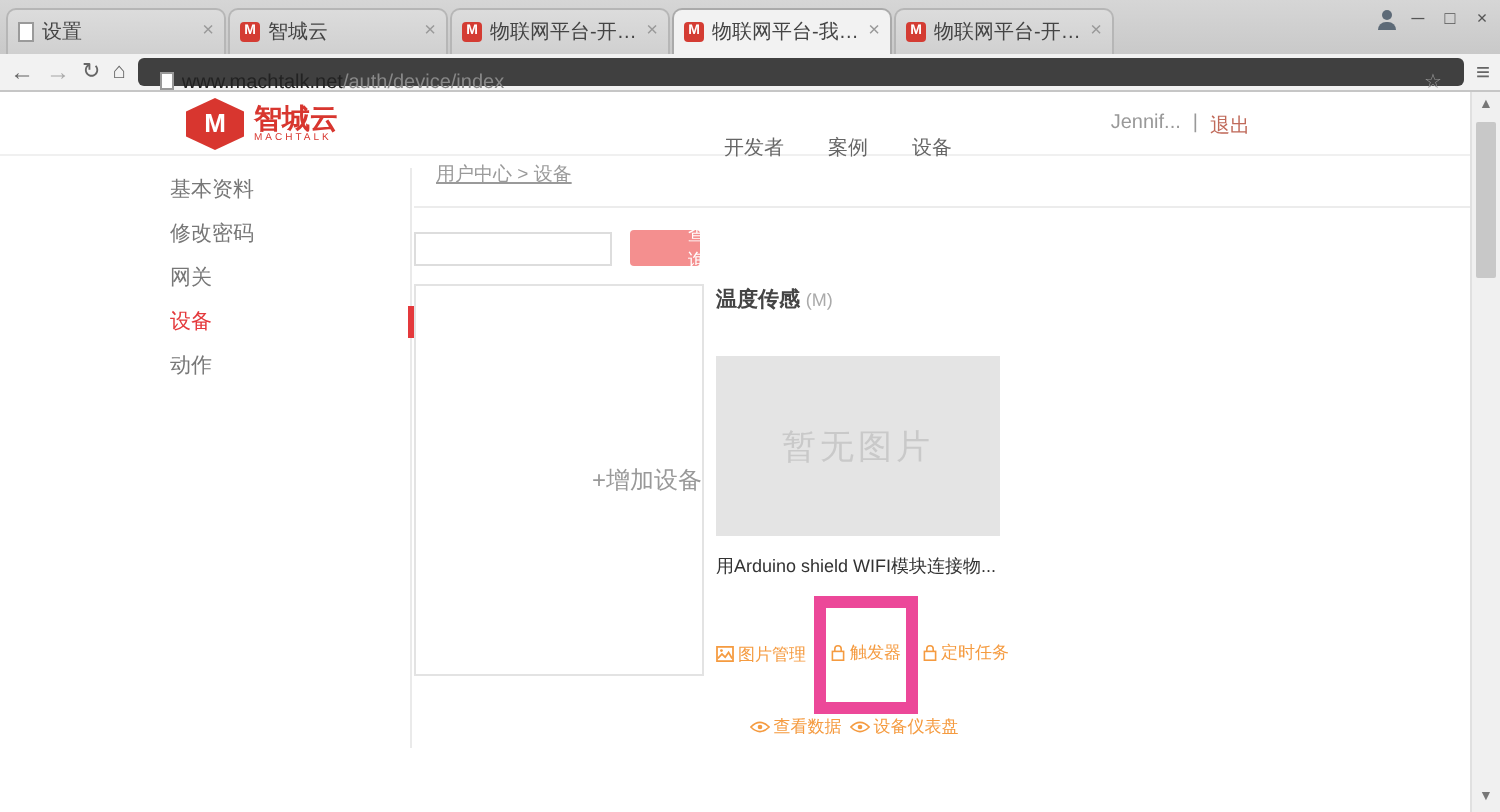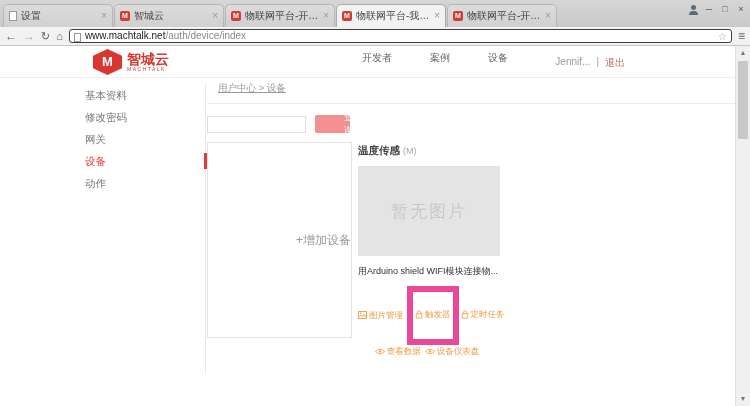--- a/index.html
+++ b/index.html
@@ -24,40 +24,40 @@
   .avatar-btn { width:13px; height:13px; display:flex; flex-direction:column; align-items:center; justify-content:flex-end; padding-bottom:1px; }
   .avatar-head { width:5px; height:5px; border-radius:50%; background:#5d6a77; }
   .avatar-body { width:9px; height:4px; border-radius:4px 4px 0 0; background:#5d6a77; margin-top:1px; }
 
   
   .toolbar { position:absolute; top:27px; left:0; right:0; height:19px; background:#f2f2f2;
              border-bottom:1px solid #c6c6c6; display:flex; align-items:center; padding:0 5px; gap:6px; }
   .nav-btn { font-size:12px; color:#666; line-height:16px; }
   .nav-btn.disabled { color:#aaa; }
   .nav-btn.small { font-size:11px; }
-  .urlbox { flex:1; height:14px; background:#fff; border:1px solid #404040; border-radius:3px;
-            display:flex; align-items:flex-end; padding:0 4px; gap:4px; }
+  .urlbox { flex:1; height:14px; background:#fff; border:7px solid #404040; border-radius:3px;
+            display:flex; align-items:flex-start; padding:0 4px; gap:4px; }
   .page-ico { width:7px; height:9px; background:#fff; border:1px solid #999; }
   .url-text { font-size:10px; line-height:12px; white-space:nowrap; overflow:hidden; flex:1; }
   .url-domain { color:#222; }
   .url-path { color:#888; }
   .star { color:#999; font-size:10px; }
   .menu-btn { color:#666; font-size:12px; }
 
   
   .page { position:absolute; top:47px; left:0; right:0; bottom:0; background:#fff; }
 
   .site-header { position:absolute; top:0; left:0; right:15px; height:31px; background:#fff; border-bottom:1px solid #f0f0f0; }
   .logo { position:absolute; left:93px; top:2px; display:flex; align-items:center; gap:5px; }
   .logo-hex { width:29px; height:26px; background:#d8362f;
               clip-path:polygon(50% 0,100% 26%,100% 74%,50% 100%,0 74%,0 26%);
               color:#fff; font-weight:bold; font-size:13px; text-align:center; line-height:26px; }
   .logo-title { color:#d8362f; font-size:14px; font-weight:bold; line-height:14px; }
   .logo-sub { color:#d8362f; font-size:5px; letter-spacing:1.5px; line-height:7px; }
-  .top-nav { position:absolute; left:362px; top:4px; display:flex; gap:38px; font-size:10px; color:#666; }
+  .top-nav { position:absolute; left:362px; top:20px; display:flex; gap:22px; font-size:10px; color:#666; }
   .top-nav span { cursor:pointer; }
   .user-box { position:absolute; right:110px; top:9px; display:flex; gap:6px; font-size:10px; color:#999; }
   .logout { color:#c06a5a; }
 
   
   .sidebar { position:absolute; left:85px; top:37px; width:121px; height:290px; border-right:1px solid #eaeaea; }
   .side-item { position:relative; height:22px; line-height:22px; font-size:10.5px; color:#777; cursor:pointer; }
   .side-item.active { color:#e4393c; }
   .side-item.active::after { content:""; position:absolute; right:-2px; top:3px; width:3px; height:16px; background:#e4393c; }
 
@@ -76,21 +76,21 @@
   .dev-title-row { height:16px; line-height:16px; color:#444; font-size:10.5px; }
   .dev-title { font-weight:bold; }
   .dev-title-suffix { color:#aaa; font-size:9px; }
   .dev-own-row { height:17px; display:flex; align-items:center; gap:4px; }
   .grid-icon { width:8px; height:8px; position:relative; }
   .grid-icon::before { content:""; position:absolute; width:3px; height:3px; background:#c9c9c9;
                        box-shadow:5px 0 #c9c9c9, 0 5px #c9c9c9, 5px 5px #c9c9c9; }
   .own-label { font-weight:bold; color:#555; font-size:10px; flex:1; }
   .own-icons { display:flex; gap:7px; color:#ccc; }
   .own-icons svg { display:block; }
-  .dev-img { margin-top:8px; width:142px; height:90px; background:#e4e4e4; display:flex; align-items:center; justify-content:center; }
+  .dev-img { margin-top:20px; width:142px; height:90px; background:#e4e4e4; display:flex; align-items:center; justify-content:center; }
   .noimg { color:#c9c9c9; font-size:17px; letter-spacing:2px; }
   .dev-desc { margin-top:9px; color:#333; font-size:9px; white-space:nowrap; overflow:hidden; }
   .dev-links { margin-top:8px; color:#f59b40; font-size:8.5px; line-height:13px; white-space:nowrap;text-align:center; }
   .dev-link { color:#f59b40; display:inline-flex; align-items:center; gap:2px; margin-right:4px; cursor:pointer; text-decoration:none; }
   .dev-link svg { display:block; }
   .annotation { display:inline-block; border:6px solid #ec4899; padding:16px 2px; margin:0 2px 0 0; }
 
   
   .scrollbar { position:absolute; top:-1px; right:0; width:15px; bottom:0; background:#f0f0f0; border-left:1px solid #e0e0e0; }
   .sb-arrow { position:absolute; left:0; width:14px; height:14px; text-align:center; font-size:7px; color:#777; line-height:14px; }

